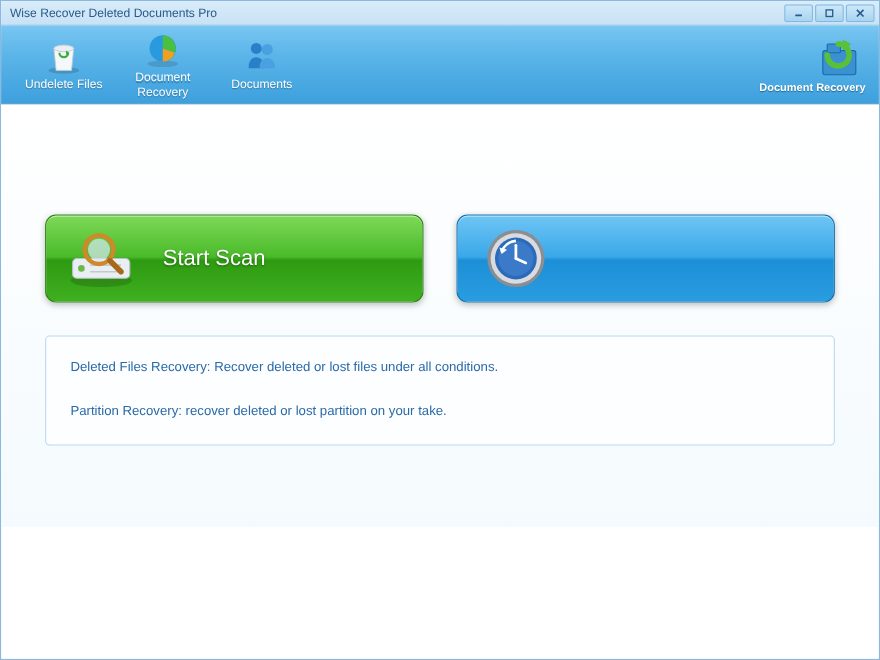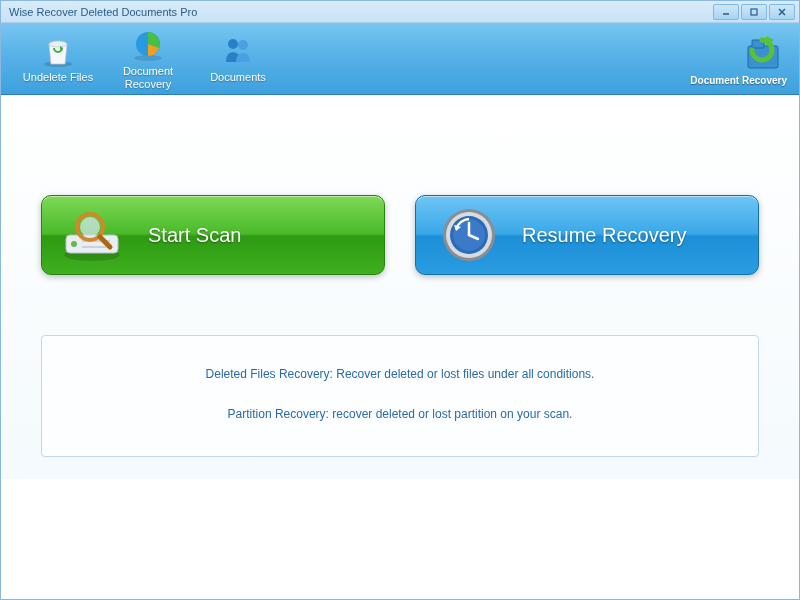--- a/index.html
+++ b/index.html
@@ -101,26 +101,25 @@
   background: linear-gradient(to bottom, #6ec5f5 0%, #3aa8e8 48%, #1c8fd8 52%, #2a9ce0 100%);
   border: 1px solid #1270b0;
 }
 .big-btn .btn-icon {
   width: 70px; height: 64px;
   display: flex; align-items: center; justify-content: center;
   margin-right: 12px;
 }
 .big-btn .btn-text { flex: 1; text-align: left; padding-left: 6px; }
 .info-panel {
-  margin-top: 60px;
+  margin-top: 30px;
   border: 1px solid #bcd9ee;
   border-radius: 4px;
-  padding: 31px 22px;
+  padding: 20px 22px;
   background: #fdfeff;
-  text-align: center;
 }
 .info-line {
   font-size: 12px;
   color: #2a6aa8;
   margin-bottom: 26px;
 }
 .info-line:last-child { margin-bottom: 4px; }
 </style>
 </head>
 <body>
@@ -219,21 +218,20 @@
           <circle cx="31" cy="30" r="26" fill="#8a8e92"></circle>
           <circle cx="31" cy="30" r="23" fill="#d8dce0"></circle>
           <circle cx="31" cy="30" r="19" fill="#2a6ab8"></circle>
           <circle cx="31" cy="30" r="16" fill="#3a7ac8"></circle>
           <path d="M31 30 L31 18" stroke="#fff" stroke-width="2.5" stroke-linecap="round"></path>
           <path d="M31 30 L40 34" stroke="#fff" stroke-width="2.5" stroke-linecap="round"></path>
           <path d="M18 24 A15 15 0 0 1 31 14" fill="none" stroke="#fff" stroke-width="2.5"></path>
           <path d="M16 20 L18 26 L23 22 Z" fill="#fff"></path>
         </svg>
       </div>
-      <span class="btn-text">Resume Recovery</span>
     </div>
   </div>
 
   <div class="info-panel">
     <div class="info-line">Deleted Files Recovery: Recover deleted or lost files  under all conditions.</div>
-    <div class="info-line">Partition Recovery: recover deleted or lost partition on your scan.</div>
+    <div class="info-line">Partition Recovery: recover deleted or lost partition on your take.</div>
   </div>
 </div>
 
 </body></html>

